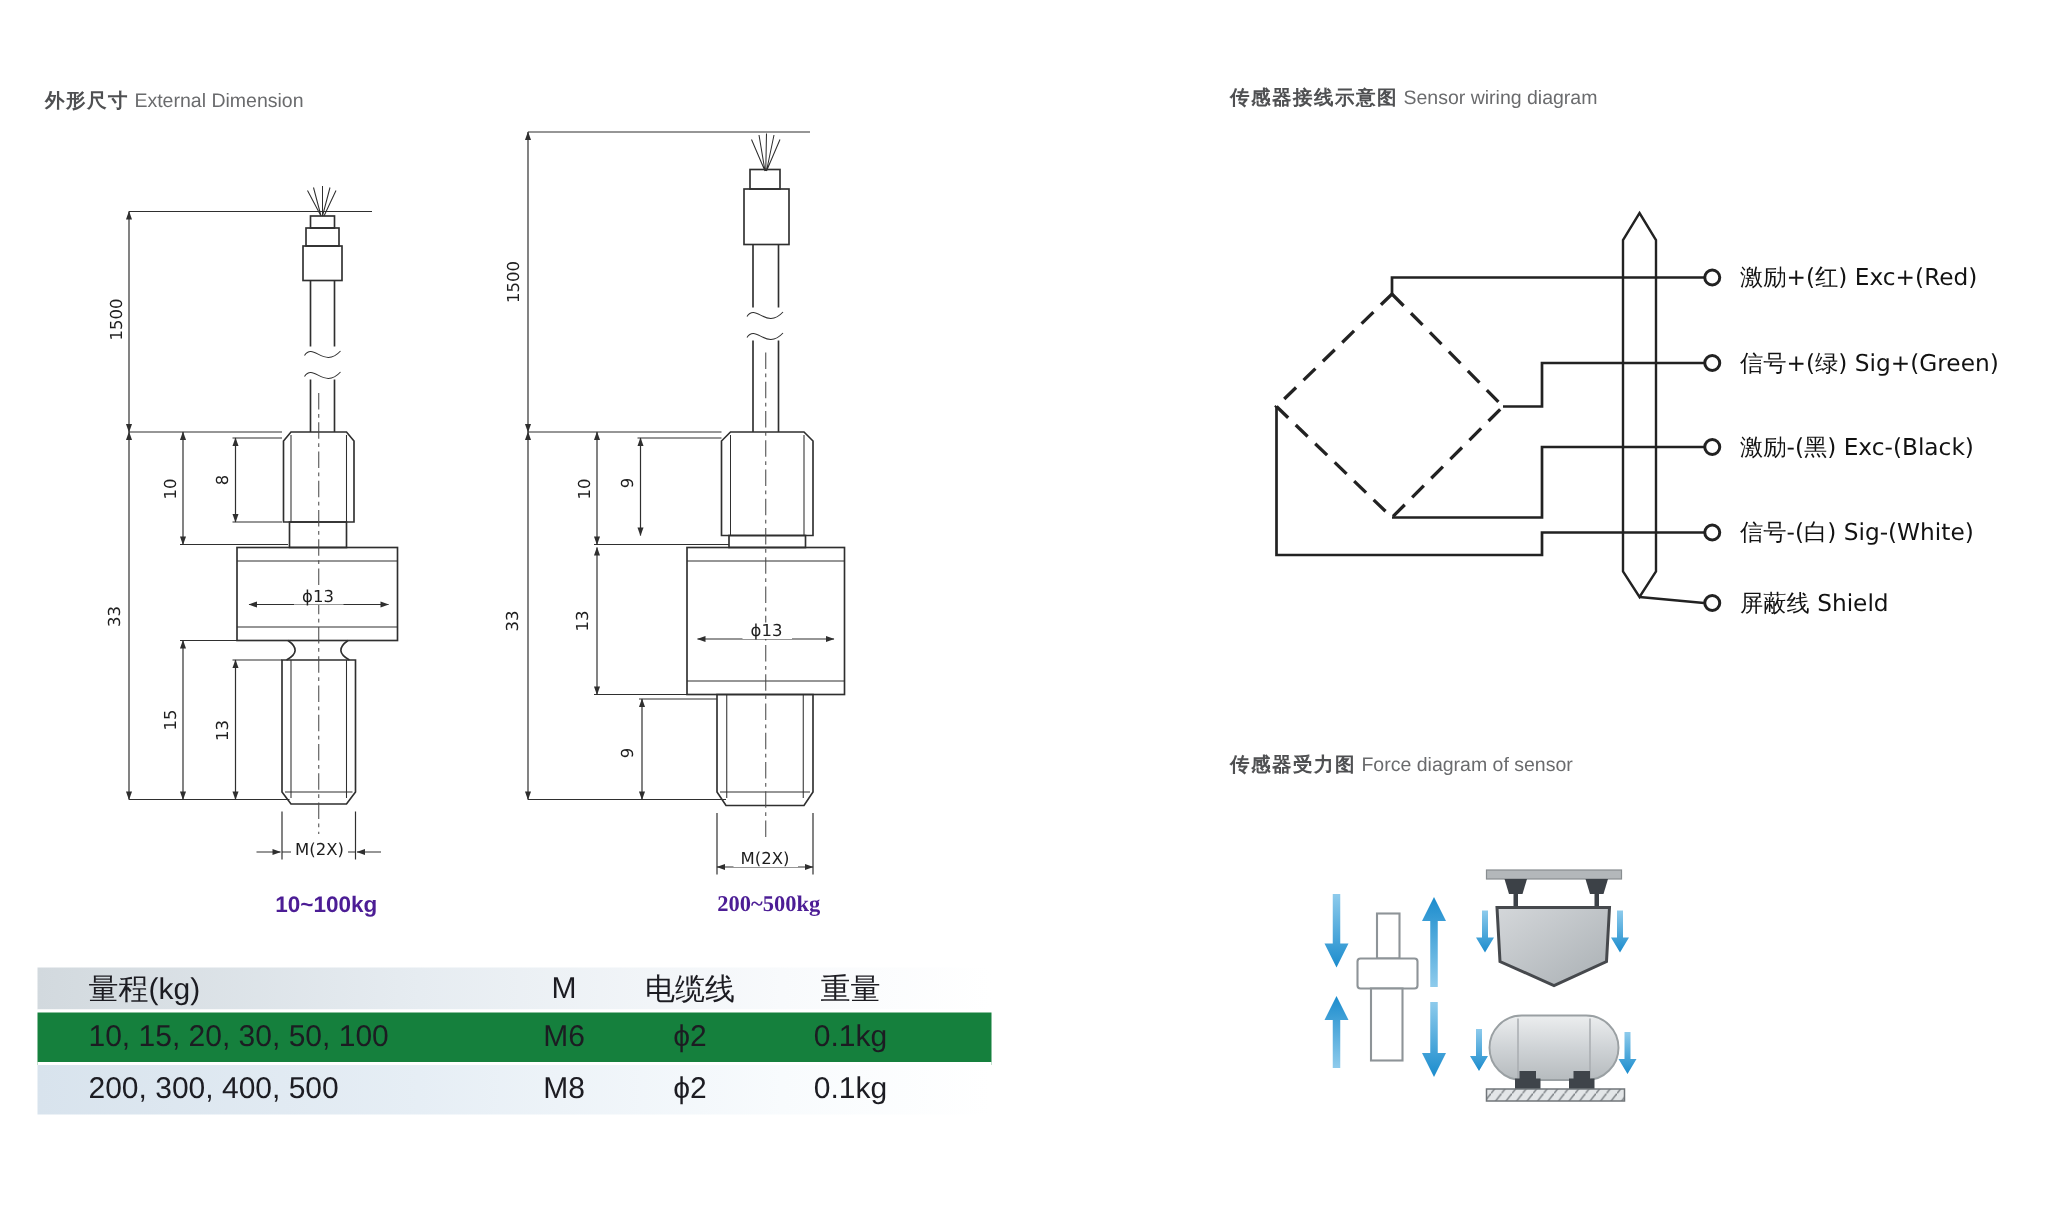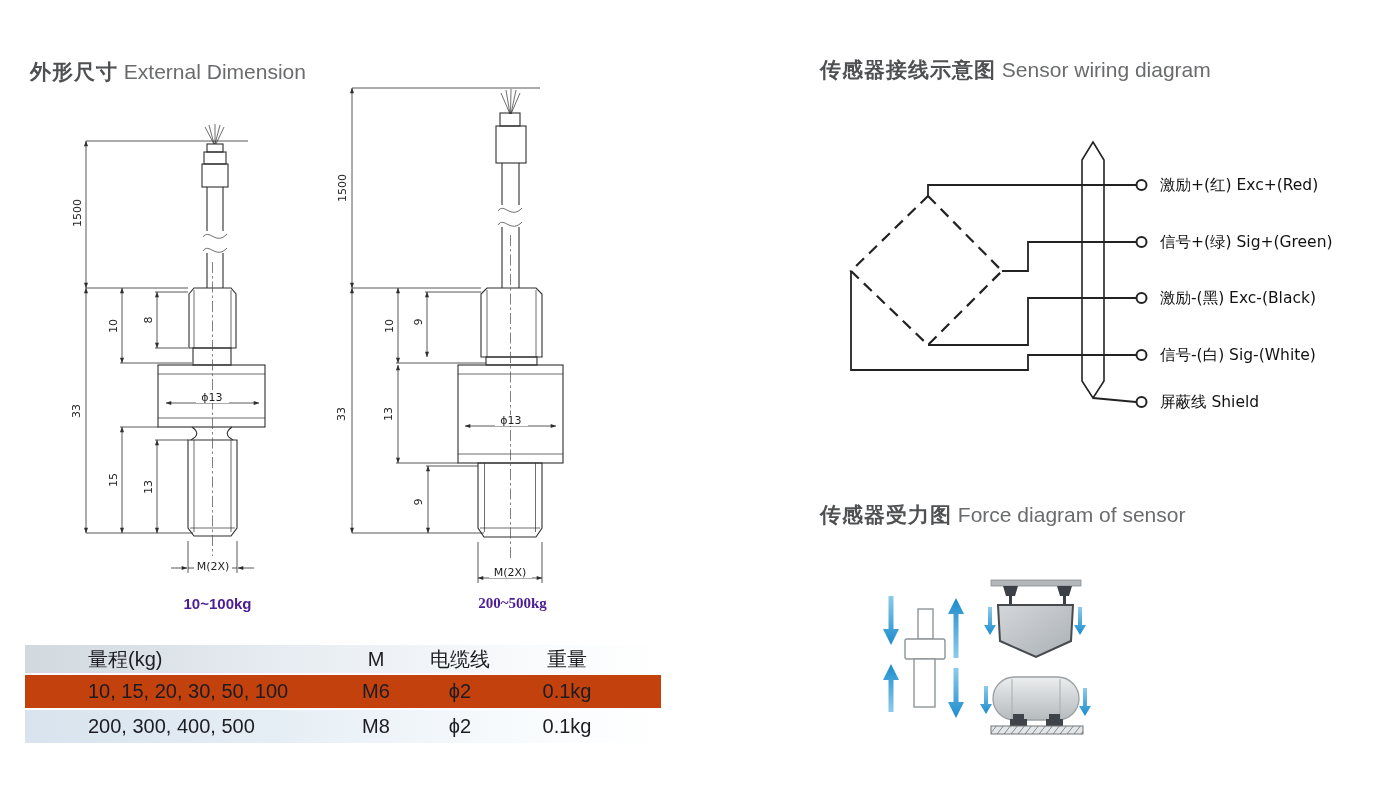--- a/index.html
+++ b/index.html
@@ -1,19 +1,19 @@
 <!DOCTYPE html>
 <html><head>
 <meta charset="utf-8">
 <style>
   html,body{margin:0;padding:0;background:#fff;}
   .page{position:relative;width:1379px;height:811px;background:#ffffff;overflow:hidden;
         font-family:"Liberation Sans","DejaVu Sans",sans-serif;}
   .abs{position:absolute;}
-  .sec-title{font-size:21px;white-space:nowrap;}
+  .sec-title{font-size:13px;white-space:nowrap;}
   .t-zh{font-weight:bold;color:#4f5052;letter-spacing:1px;}
   .t-en{font-weight:normal;color:#6a6b6d;}
   .range-label{font-size:15px;font-weight:bold;color:#4c1d95;text-align:center;}
   
   .oline{fill:none;stroke:#2f2f2f;stroke-width:1.1;}
   .thin{fill:none;stroke:#2f2f2f;stroke-width:0.7;}
   .dim{fill:none;stroke:#2f2f2f;stroke-width:0.8;}
   .cl{fill:none;stroke:#4a4a4a;stroke-width:0.7;stroke-dasharray:11 3 2.5 3;}
   .dtext{font:11px "DejaVu Sans",sans-serif;fill:#1e1e1e;}
   
@@ -22,23 +22,23 @@
   .shieldsym{fill:none;stroke:#222;stroke-width:1.6;}
   .term{fill:#fff;stroke:#222;stroke-width:2;}
   .wlabel{font:15.5px "DejaVu Sans",sans-serif;fill:#121212;}
   
   .sk{fill:#ffffff;stroke:#8e9498;stroke-width:1.4;}
   
   .spec-table{left:25px;top:645px;width:636px;font-size:20px;color:#1c1c22;}
   .trow{display:grid;grid-template-columns:322px 58px 110px 104px 1fr;align-items:center;}
   .thead{height:28px;border-bottom:2px solid #fff;
          background:linear-gradient(90deg,#d2d9de 0%,#e6ecf1 40%,#f8fafc 78%,#ffffff 100%);}
-  .r1{height:33px;border-bottom:2px solid #fff;background:#c2410c;}
+  .r1{height:33px;border-bottom:2px solid #fff;background:#15803d;}
   .r2{height:33px;background:linear-gradient(90deg,#d8e3ed 0%,#e6eef5 40%,#f8fbfd 78%,#ffffff 100%);}
-  .c1{padding-left:63px;}
+  .c1{padding-left:34px;}
   .c2,.c3,.c4{text-align:center;}
 </style>
 </head>
 <body>
 
 <div class="page">
 
   <div class="abs sec-title" style="left:30px;top:58px;">
     <span class="t-zh">外形尺寸</span>
     <span class="t-en">External Dimension</span>

